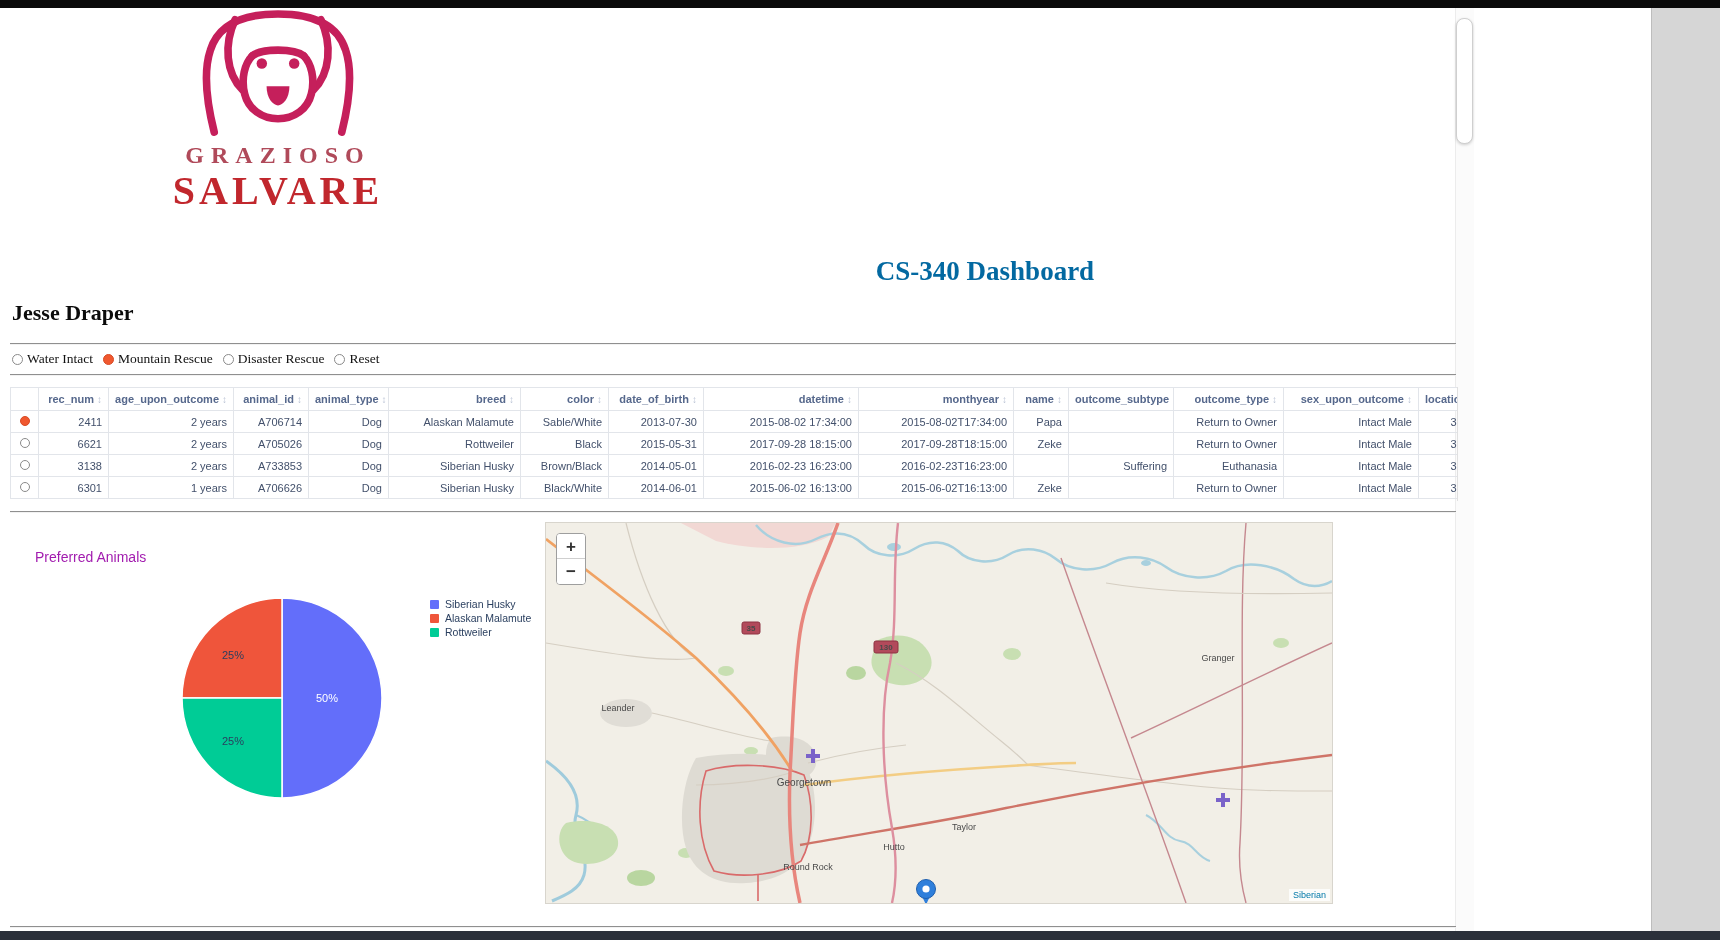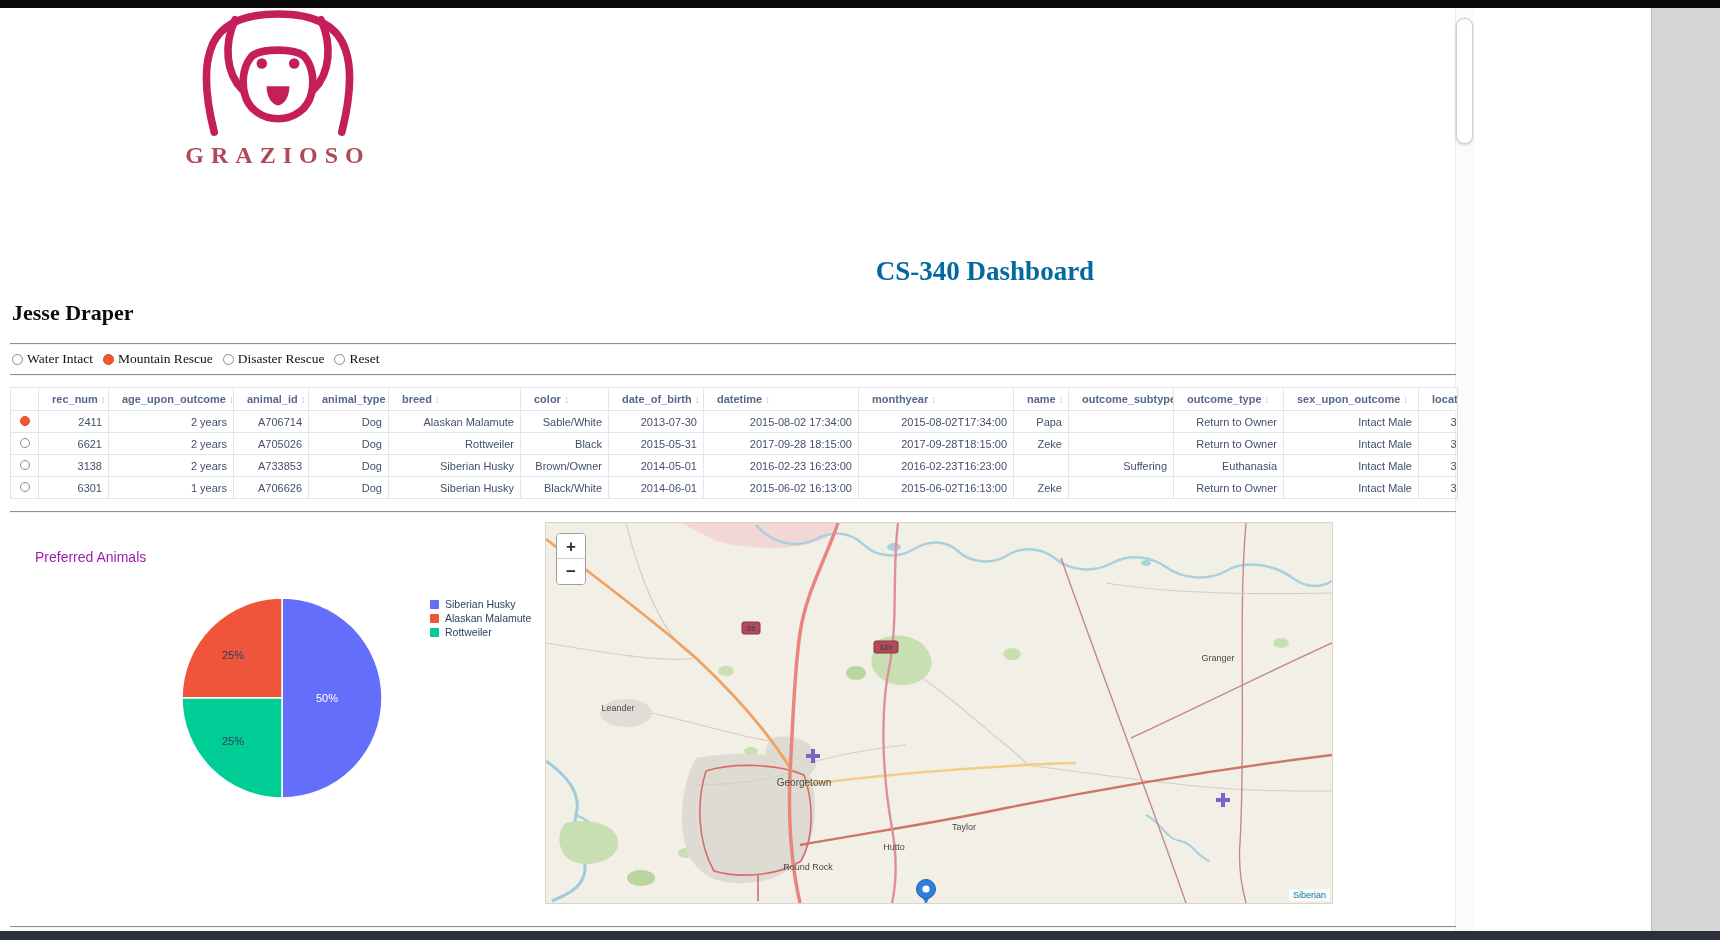--- a/index.html
+++ b/index.html
@@ -22,21 +22,21 @@
   .rule{position:absolute;left:10px;width:1446px;border-top:1px solid #8f8f8f;border-bottom:1px solid #f2f2f2;height:0;}
   
   .filters{position:absolute;left:12px;top:351px;display:flex;gap:10px;font-size:13.5px;color:#111;}
   .radio-opt{display:inline-flex;align-items:center;gap:4px;cursor:pointer;}
   .rdot{display:inline-block;width:11px;height:11px;border-radius:50%;border:1px solid #8a8a8a;background:#fff;box-sizing:border-box;}
   .rdot.on{background:#f0582f;border-color:#d84a24;}
   
   .table-wrap{position:absolute;left:10px;top:387px;width:1447px;height:114px;overflow:hidden;border-right:1px solid #e0e0e0;}
   table.animals{border-collapse:collapse;table-layout:fixed;width:1468px;font-family:"Liberation Sans",sans-serif;}
   table.animals th,table.animals td{border:1px solid #e2e5ea;white-space:nowrap;overflow:hidden;}
-  table.animals th{font-size:11px;font-weight:700;color:#56688c;text-align:left;padding:5px 13px;background:#fff;}
+  table.animals th{font-size:11px;font-weight:700;color:#56688c;text-align:right;padding:5px 6px;background:#fff;}
   table.animals th .sorter{color:#b9c2d4;font-weight:400;margin-left:3px;font-size:10px;}
   table.animals td{font-size:11px;color:#42506b;text-align:right;padding:3px 6px;height:15px;}
   table.animals td.radio-cell{text-align:center;padding:2px;}
   .rdot.small{width:10px;height:10px;}
   
   .pie-title{position:absolute;left:35px;top:549px;font-family:"Liberation Sans",sans-serif;font-size:14px;color:#a21caf;}
   .pie-svg{position:absolute;left:176px;top:592px;}
   .pie-label{position:absolute;transform:translate(-50%,-50%);font-family:"Liberation Sans",sans-serif;font-size:11px;}
   .pie-label.light{color:#fff;}
   .pie-label.dark{color:#2a3f5f;}
@@ -70,20 +70,21 @@
         <path d="M60,14 C48,40 50,70 68,88"></path>
         <path d="M150,14 C162,40 160,70 142,88"></path>
         <path d="M78,52 C70,60 66,76 70,92 C74,108 88,118 105,118 C122,118 136,108 140,92 C144,76 140,60 132,52"></path>
         <path d="M78,52 C88,44 122,44 132,52"></path>
       </g>
       <circle cx="88" cy="60" r="5.5" fill="#c51f5b"></circle>
       <circle cx="122" cy="60" r="5.5" fill="#c51f5b"></circle>
       <path d="M93,84 L117,84 C117,97 110,104 105,104 C100,104 93,97 93,84 Z" fill="#c51f5b"></path>
     </svg>
     <div class="logo-line1">GRAZIOSO</div>
+    <div class="logo-line2">SALVARE</div>
   </div>
 
   <div class="page-title">CS-340 Dashboard</div>
   <div class="author">Jesse Draper</div>
 
   <div class="rule" style="top:343px"></div>
   <div class="filters" id="filter-radios">
       <label class="radio-opt">
         <span class="rdot"></span>
         <span>Water Intact</span>
@@ -176,21 +177,21 @@
             <td>Intact Male</td>
             <td>30.7</td>
           </tr>
           <tr>
             <td class="radio-cell"><span class="rdot small"></span></td>
             <td>3138</td>
             <td>2 years</td>
             <td>A733853</td>
             <td>Dog</td>
             <td>Siberian Husky</td>
-            <td>Brown/Owner</td>
+            <td>Brown/Black</td>
             <td>2014-05-01</td>
             <td>2016-02-23 16:23:00</td>
             <td>2016-02-23T16:23:00</td>
             <td></td>
             <td>Suffering</td>
             <td>Euthanasia</td>
             <td>Intact Male</td>
             <td>30.5</td>
           </tr>
           <tr>

